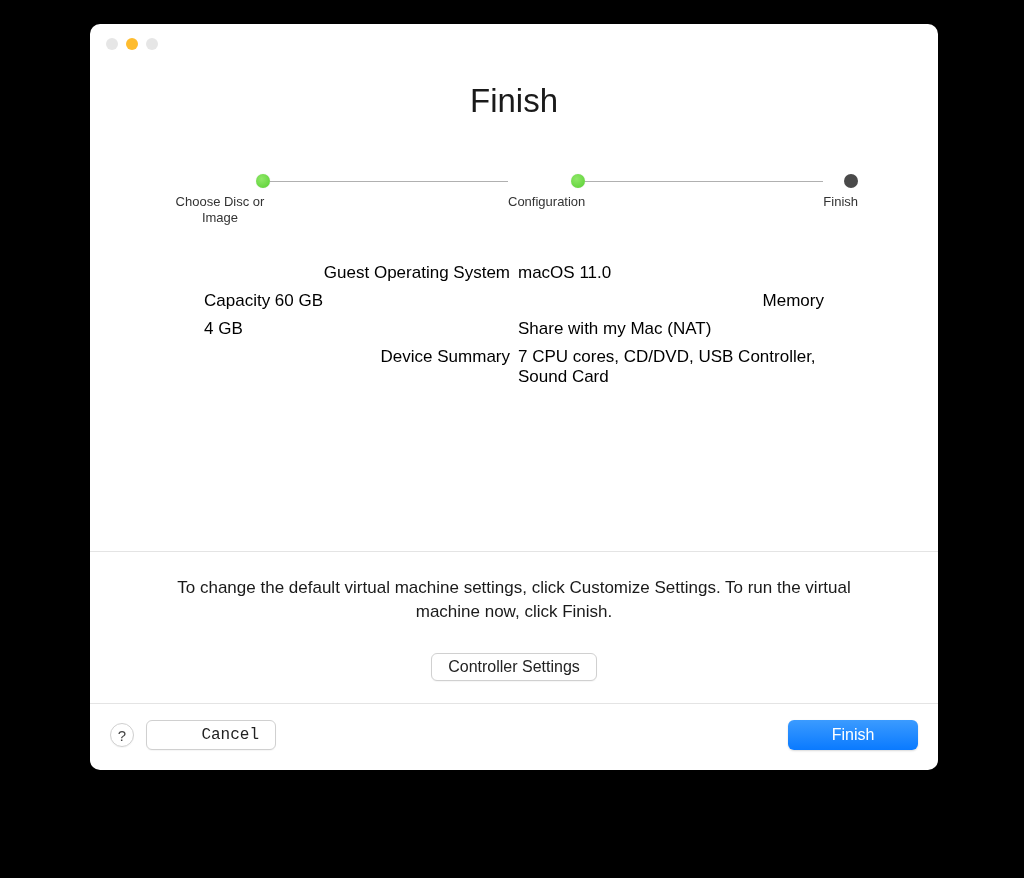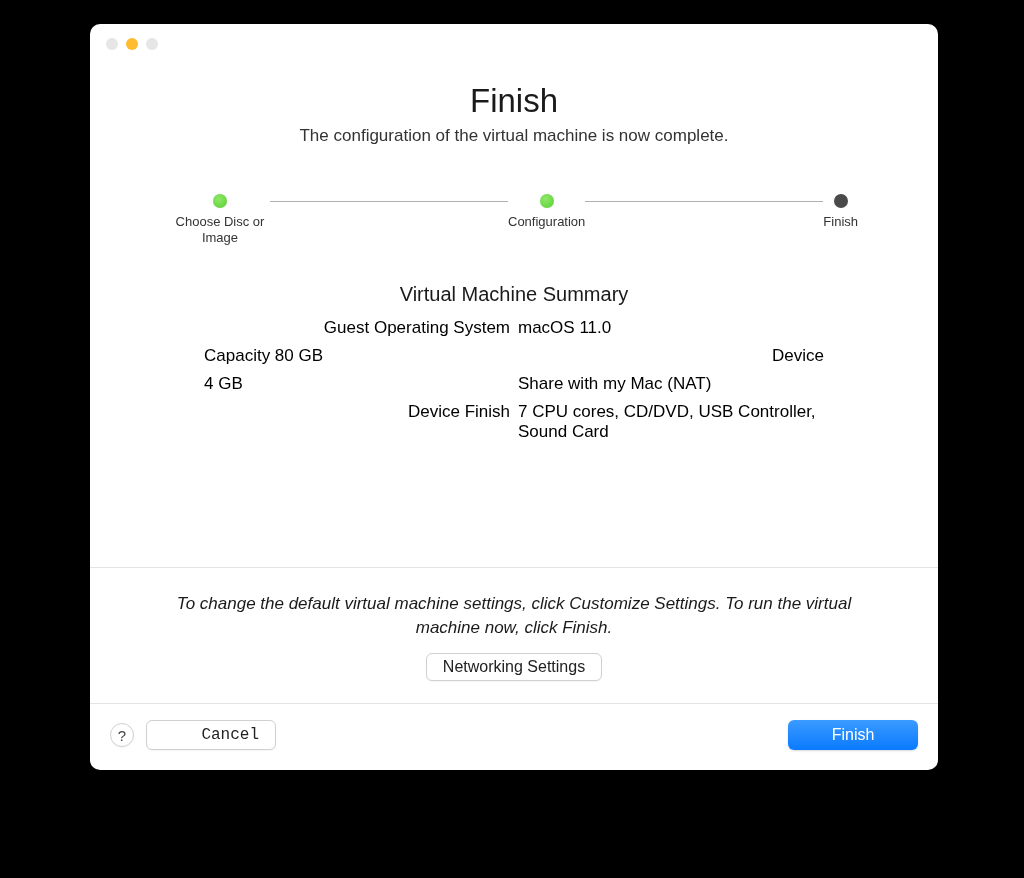--- a/index.html
+++ b/index.html
@@ -59,21 +59,21 @@
       display: flex;
       align-items: flex-start;
       justify-content: center;
       margin: 48px 0 0;
       padding: 0 80px;
       position: relative;
     }
     .step {
       display: flex;
       flex-direction: column;
-      align-items: center;
+      align-items: flex-end;
       position: relative;
       flex: 0 0 auto;
     }
     .step-dot {
       width: 14px;
       height: 14px;
       border-radius: 50%;
       margin-bottom: 6px;
       position: relative;
       z-index: 2;
@@ -122,22 +122,21 @@
     }
     .lower-section {
       border-top: 1px solid #e4e4e4;
       padding: 24px 60px 22px;
       text-align: center;
     }
     .lower-text {
       font-size: 17px;
       color: #1a1a1a;
       line-height: 1.45;
-      margin-bottom: 12px;
-      font-style: italic;
+      margin-bottom: 28px;
     }
     .mac-button {
       display: inline-block;
       background: #ffffff;
       border: 1px solid #d0d0d0;
       border-radius: 6px;
       padding: 4px 16px;
       font-size: 16px;
       color: #222;
       cursor: pointer;
@@ -189,57 +188,55 @@
 
 <div class="window">
   <div class="traffic-lights">
     <div class="traffic-light tl-close"></div>
     <div class="traffic-light tl-min"></div>
     <div class="traffic-light tl-max"></div>
   </div>
 
   <div class="header">
     <div class="title">Finish</div>
-    <div class="subtitle">The configuration of the virtual machine is now complete.</div>
   </div>
 
   <div class="stepper">
     <div class="step">
       <div class="step-dot dot-green"></div>
       <div class="step-label">Choose Disc or Image</div>
     </div>
     <div class="step-connector"></div>
     <div class="step">
       <div class="step-dot dot-green"></div>
       <div class="step-label">Configuration</div>
     </div>
     <div class="step-connector"></div>
     <div class="step">
       <div class="step-dot dot-dark"></div>
       <div class="step-label">Finish</div>
     </div>
   </div>
 
   <div class="content">
-    <div class="summary-title">Virtual Machine Summary</div>
     <div class="summary-grid">
       <div class="summary-label">Guest Operating System</div>
       <div class="summary-value">macOS 11.0</div>
-      <div class="summary-value">Capacity 80 GB</div>
-      <div class="summary-label">Device</div>
+      <div class="summary-value">Capacity 60 GB</div>
+      <div class="summary-label">Memory</div>
       <div class="summary-value">4 GB</div>
       <div class="summary-value">Share with my Mac (NAT)</div>
-      <div class="summary-label">Device Finish</div>
+      <div class="summary-label">Device Summary</div>
       <div class="summary-value">7 CPU cores, CD/DVD, USB Controller, Sound Card</div>
     </div>
   </div>
 
   <div class="lower-section">
     <div class="lower-text">To change the default virtual machine settings, click Customize Settings. To run the virtual machine now, click Finish.</div>
-    <button class="mac-button">Networking Settings</button>
+    <button class="mac-button">Controller Settings</button>
   </div>
 
   <div class="footer">
     <div class="help-btn">
       <span>?</span>
     </div>
     <button class="mac-button">Cancel</button>
     <div class="footer-spacer"></div>
     <button class="primary-button">Finish</button>
   </div>

